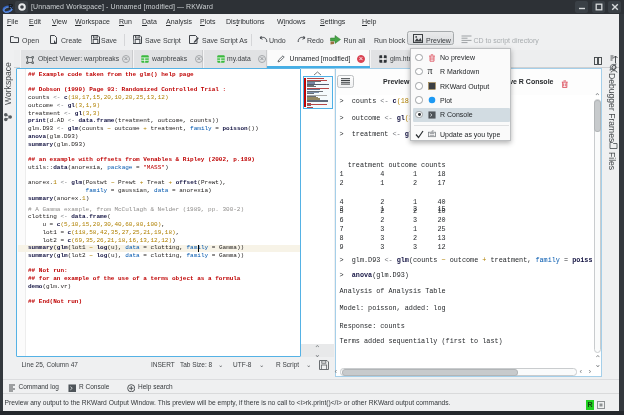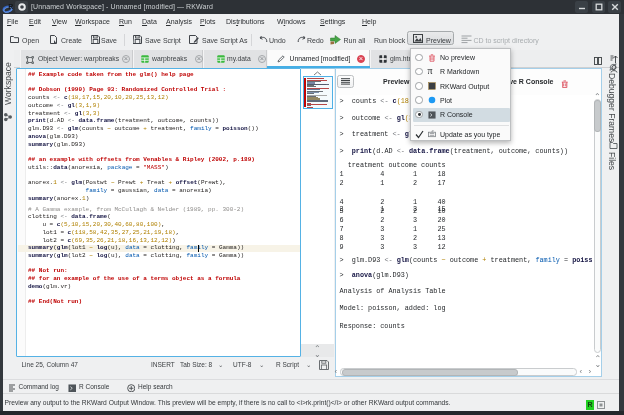--- a/index.html
+++ b/index.html
@@ -354,36 +354,36 @@
     </svg>
   <svg class="abs" style="left:225.5px;top:10.5px" width="7.5" height="8.5" viewBox="0 0 9 10">
       <path d="M1 2.5 h7 M2 2.5 v6.5 h5 v-6.5 M3 1 h3 M3.3 4 v3.5 M5.7 4 v3.5" stroke="#da4453" stroke-width="1" fill="none"></path>
     </svg>
 </div>
 
 <div class="abs" style="left:335.5px;top:95px;width:256px;height:271px;overflow:hidden;z-index:3">
   <div class="cline" style="top:2px">&gt;  counts <span class="as">&lt;-</span> <span class="fn">c</span><span class="op">(</span><span class="nu">18,17,15,20,10,20,25,13,12</span><span class="op">)</span></div>
   <div class="cline" style="top:18.5px">&gt;  outcome <span class="as">&lt;-</span> <span class="fn">gl</span><span class="op">(</span><span class="nu">3,1,9</span><span class="op">)</span></div>
   <div class="cline" style="top:35px">&gt;  treatment <span class="as">&lt;-</span> <span class="fn">gl</span><span class="op">(</span><span class="nu">3,3</span><span class="op">)</span></div>
-  <div class="cline" style="top:51.5px">&gt;  <span class="fn">print</span>(d.AD <span class="as">&lt;-</span> <span class="fn">data.frame</span>(treatment, outcome, counts))</div>
   <div class="cline" style="top:65.5px">  treatment outcome counts</div>
   <div class="cline" style="top:75.4px">1         4       1     18</div>
   <div class="cline" style="top:84.45px">2         1       2     17</div>
   <div class="cline" style="top:110px">3         1       3     15</div>
   <div class="cline" style="top:102.55px">4         2       1     40</div>
   <div class="cline" style="top:111.6px">5         2       2     10</div>
   <div class="cline" style="top:120.65px">6         2       3     20</div>
   <div class="cline" style="top:129.7px">7         3       1     25</div>
   <div class="cline" style="top:138.75px">8         3       2     13</div>
   <div class="cline" style="top:147.8px">9         3       3     12</div>
   <div class="cline" style="top:160.6px">&gt;  glm.D93 <span class="as">&lt;-</span> <span class="fn">glm</span>(counts <span class="op">~</span> outcome <span class="op">+</span> treatment, <span class="ar">family</span> = <span class="fn">poisson</span>())</div>
   <div class="cline" style="top:176.2px">&gt;  <span class="fn">anova</span>(glm.D93)</div>
   <div class="cline" style="top:191.8px">Analysis of Analysis Table</div>
   <div class="cline" style="top:209px">Model: poisson, added: log</div>
   <div class="cline" style="top:227.4px">Response: counts</div>
+  <div class="cline" style="top:242px">Terms added sequentially (first to last)</div>
 </div>
 
 <div class="abs" style="left:593.8px;top:99px;width:7.6px;height:254px;border:1px solid #c9ccce;background:#fafbfb;border-radius:3.5px;z-index:4"></div>
 <div class="chev" style="left:594px;top:94px;z-index:4">⌃</div>
 <div class="abs sbthumb" style="left:594px;top:100px;width:7px;height:32px;z-index:4"></div>
 <div class="chev" style="left:594.5px;top:355.5px;z-index:4">⌃</div>
 <div class="chev" style="left:594.5px;top:361.5px;z-index:4">⌄</div>
 <div class="abs" style="left:339.5px;top:368.2px;width:237.5px;height:7.6px;border:1px solid #c9ccce;background:#fafbfb;border-radius:3.5px;z-index:4"></div>
 <div class="chev" style="left:334.5px;top:369px;z-index:4">‹</div>
 <div class="abs sbthumb" style="left:341.5px;top:368.5px;width:176.5px;height:7px;z-index:4"></div>

